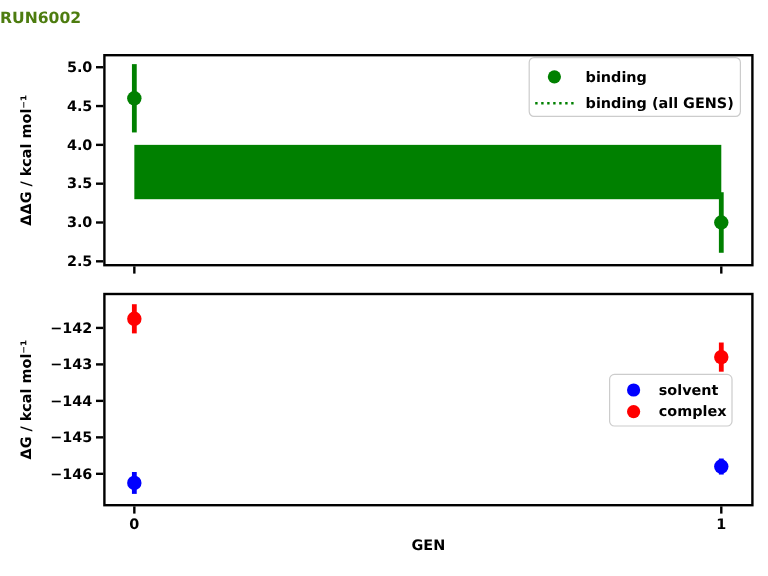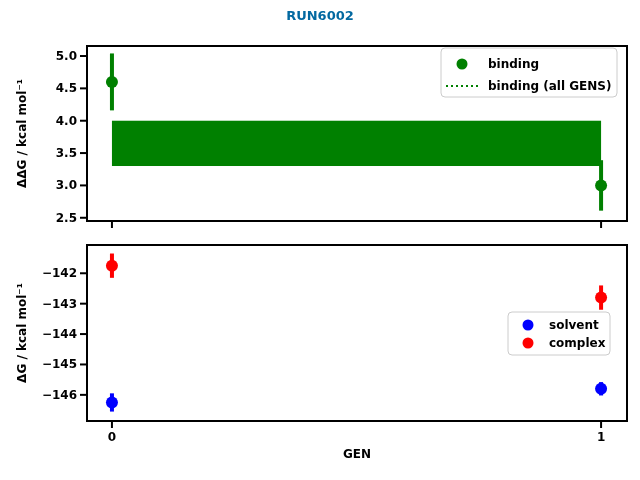--- a/index.html
+++ b/index.html
@@ -1,19 +1,19 @@
 <!DOCTYPE html>
 <html><head>
 <meta charset="utf-8">
 <style>
   html,body{margin:0;padding:0;background:#ffffff;}
   body{width:640px;height:480px;font-family:"DejaVu Sans",sans-serif;}
   .figure{position:relative;width:640px;height:480px;background:#ffffff;overflow:hidden;}
-  .fig-title{position:absolute;top:8px;left:0;width:640px;text-align:center;
-             font-size:13px;font-weight:bold;color:#0369a1;}
+  .fig-title{position:absolute;top:8px;left:0;width:640px;
+             font-size:13px;font-weight:bold;color:#4d7c0f;}
   svg{position:absolute;top:0;left:0;}
 </style>
 </head>
 <body>
 
 <div class="figure">
   <div class="fig-title">RUN6002</div>
   <svg id="chart" width="640" height="480">
       <rect x="111.94565217391305" y="120.72273567467654" width="489.1304347826087" height="45.286506469500935" fill="#008000"></rect>
       <line x1="111.94565217391305" y1="110.37153419593352" x2="111.94565217391305" y2="53.439926062846595" stroke="#008000" stroke-width="4"></line>

